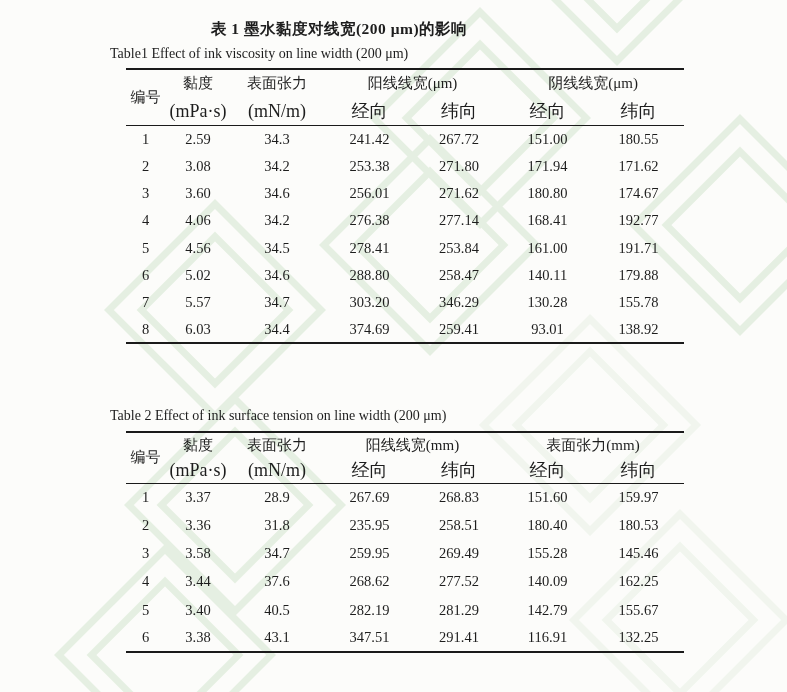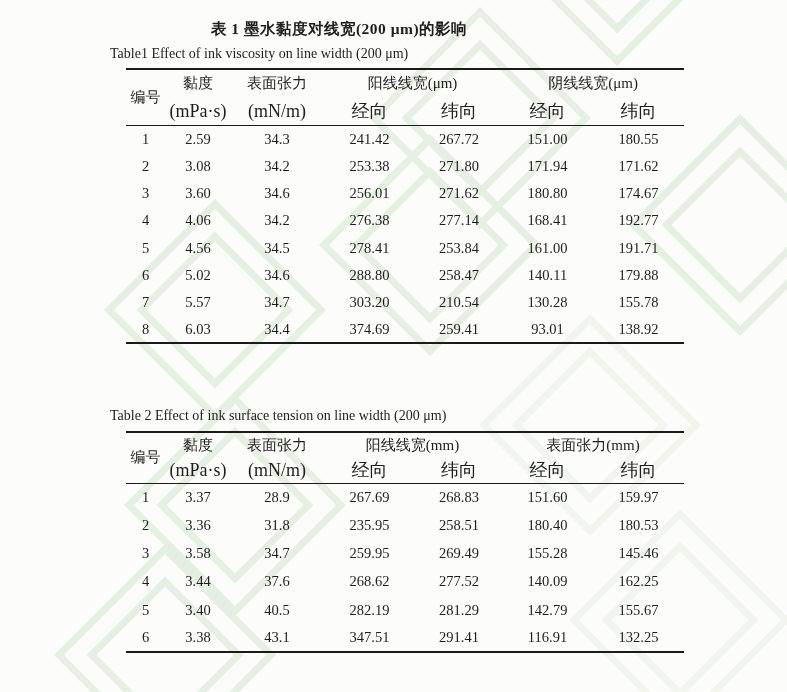--- a/index.html
+++ b/index.html
@@ -145,21 +145,21 @@
             <td>288.80</td>
             <td>258.47</td>
             <td>140.11</td>
             <td>179.88</td>
           </tr>
           <tr>
             <td>7</td>
             <td>5.57</td>
             <td>34.7</td>
             <td>303.20</td>
-            <td>210.54</td>
+            <td>346.29</td>
             <td>130.28</td>
             <td>155.78</td>
           </tr>
           <tr>
             <td>8</td>
             <td>6.03</td>
             <td>34.4</td>
             <td>374.69</td>
             <td>259.41</td>
             <td>93.01</td>

